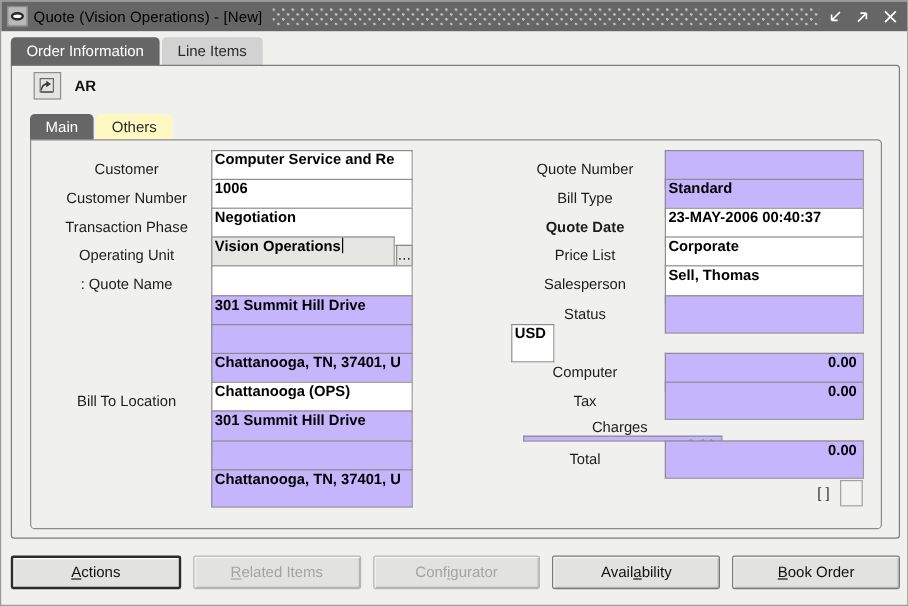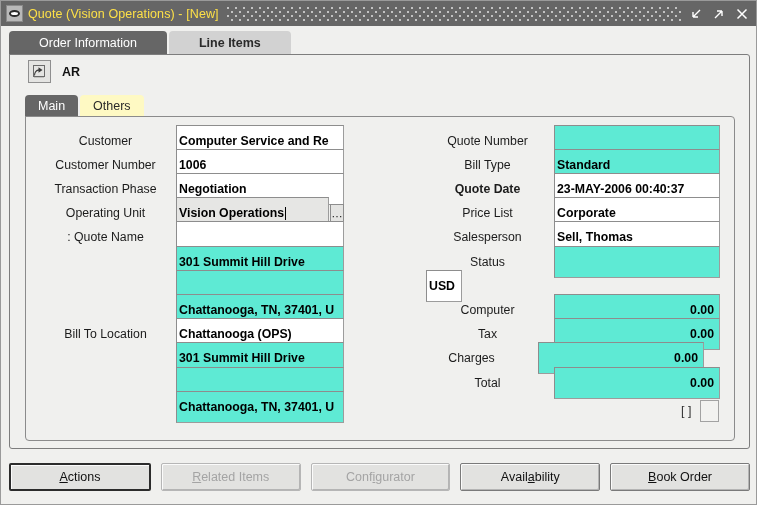--- a/index.html
+++ b/index.html
@@ -35,21 +35,21 @@
     display: flex; align-items: center; justify-content: center;
     flex: 0 0 auto;
   }
   .tb-sysicon .oval {
     width: 11px; height: 7px;
     border: 2px solid #2a2a2a;
     border-radius: 50%;
     background: #ffffff;
   }
   .tb-title {
-    color: #fde047;
+    color: #000000;
     font-size: 12.5px;
     white-space: nowrap;
     flex: 0 0 auto;
     padding-right: 8px;
     letter-spacing: .1px;
   }
   .tb-hatch {
     flex: 1 1 auto;
     height: 15px;
     margin-right: 6px;
@@ -68,30 +68,30 @@
   }
   .tb-btn svg { display: block; }
 
   
   .tabstrip {
     position: absolute; left: 8px; top: 30px;
     display: flex; align-items: flex-end;
   }
   .tab {
     height: 24px;
-    padding: 0 30px;
+    padding: 0 13px;
     display: flex; align-items: center;
     font-size: 12.5px;
     border-radius: 4px 4px 0 0;
     white-space: nowrap;
     cursor: default;
   }
   .tab.active { background: #666666; color: #ffffff; }
   .tab.inactive { background: #d2d2d2; color: #2a2a2a; }
-  .tab.inactive.sep { margin-left: 2px; font-weight: bold; }
+  .tab.inactive.sep { margin-left: 2px; }
 
   
   .outer-panel {
     position: absolute;
     left: 8px; top: 53px;
     width: 741px; height: 395px;
     background: #f0f0ee;
     border: 1px solid #7d7d7d;
     border-radius: 0 3px 3px 3px;
   }
@@ -159,26 +159,26 @@
     height: 32px;
     border: 1px solid #9c9c9c;
     border-top-color: #8d8d8d;
     border-left-color: #8d8d8d;
     background: #ffffff;
     font-family: "Liberation Sans", sans-serif;
     font-size: 12.3px;
     font-weight: bold;
     color: #000;
     padding: 0 2px;
-    display: flex; align-items: center;
+    display: flex; align-items: flex-start;
     overflow: hidden;
     white-space: nowrap;
     cursor: text;
   }
-  .fld.ro { background: #5eead4; }
+  .fld.ro { background: #c4b5fd; }
   .fld.num { justify-content: flex-end; padding-right: 5px; }
   .fld.focused {
     background: #e6e6e4;
   }
   .caret {
     display: inline-block;
     width: 1px; height: 13px;
     background: #000;
     margin-left: 1px;
     flex: 0 0 auto;
@@ -416,21 +416,21 @@
             <div class="fld ro num" style="width: 166px;">
               <span class="fld-text">0.00</span>
             </div>
           </div>
           <div class="field-row" style="left: 400px; top: 207.6px;">
             <div class="flabel" style="width: 128px;">Tax</div>
             <div class="fld ro num" style="width: 166px;">
               <span class="fld-text">0.00</span>
             </div>
           </div>
-          <div class="field-row" style="left: 384px; top: 231.8px;">
+          <div class="field-row" style="left: 410px; top: 231.8px; flex-direction: column;">
             <div class="flabel" style="width: 128px;">Charges</div>
             <div class="fld ro num" style="width: 166px;">
               <span class="fld-text">0.00</span>
             </div>
           </div>
           <div class="field-row" style="left: 400px; top: 256px;">
             <div class="flabel" style="width: 128px;">Total</div>
             <div class="fld ro num" style="width: 166px;">
               <span class="fld-text">0.00</span>
             </div>

